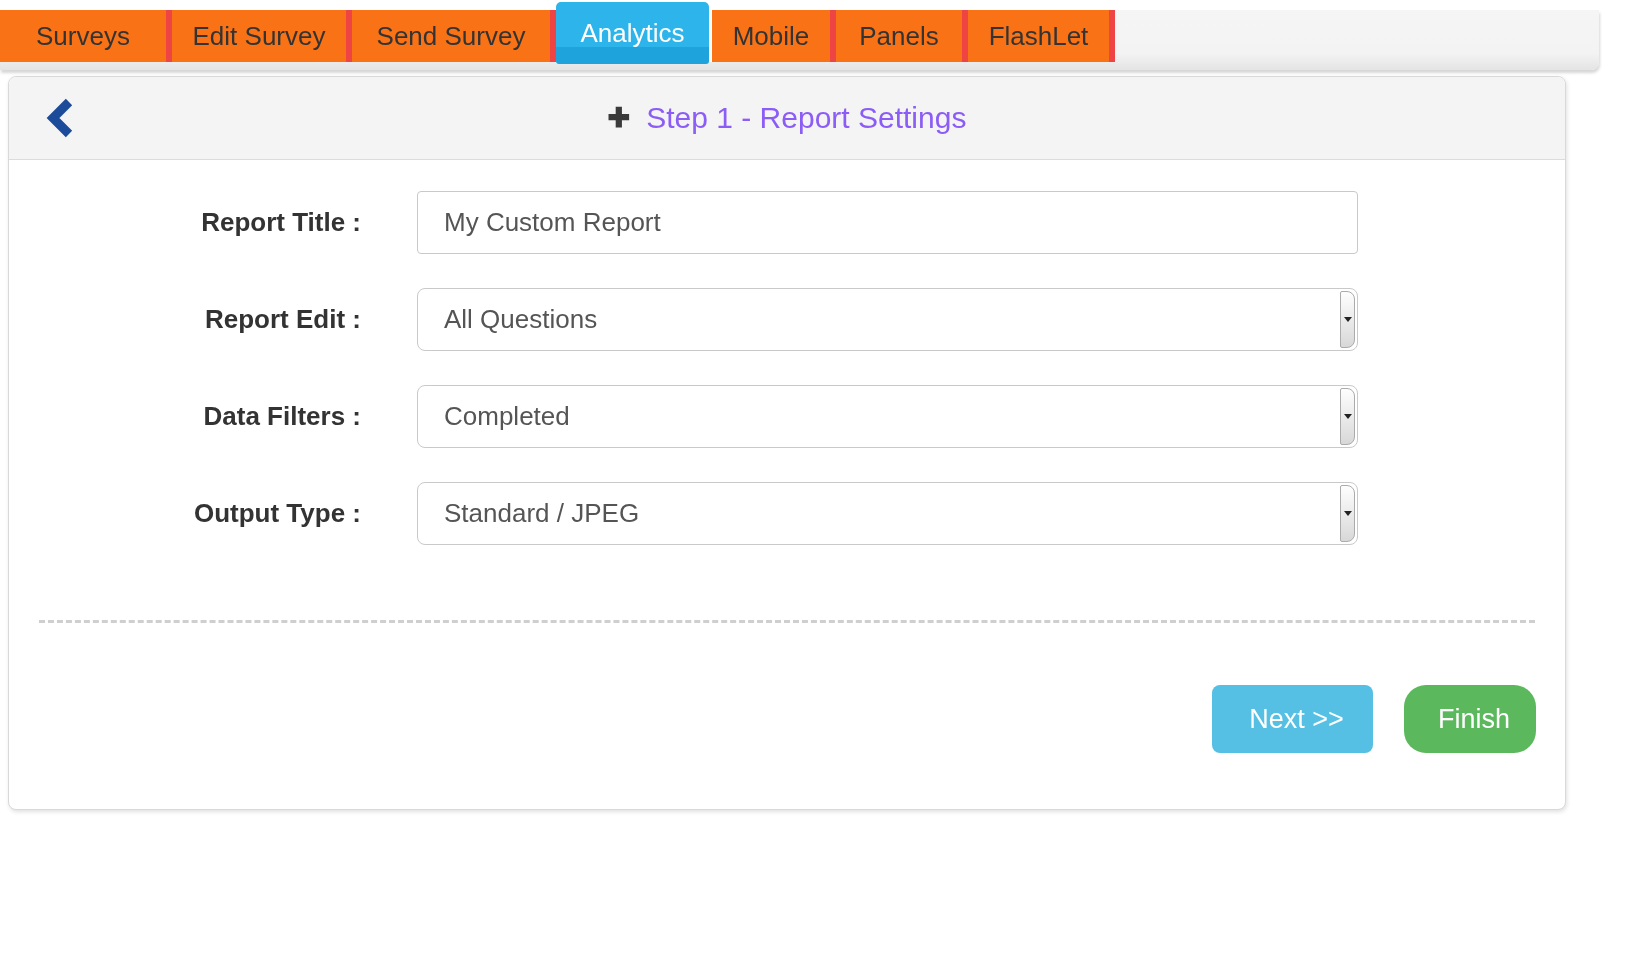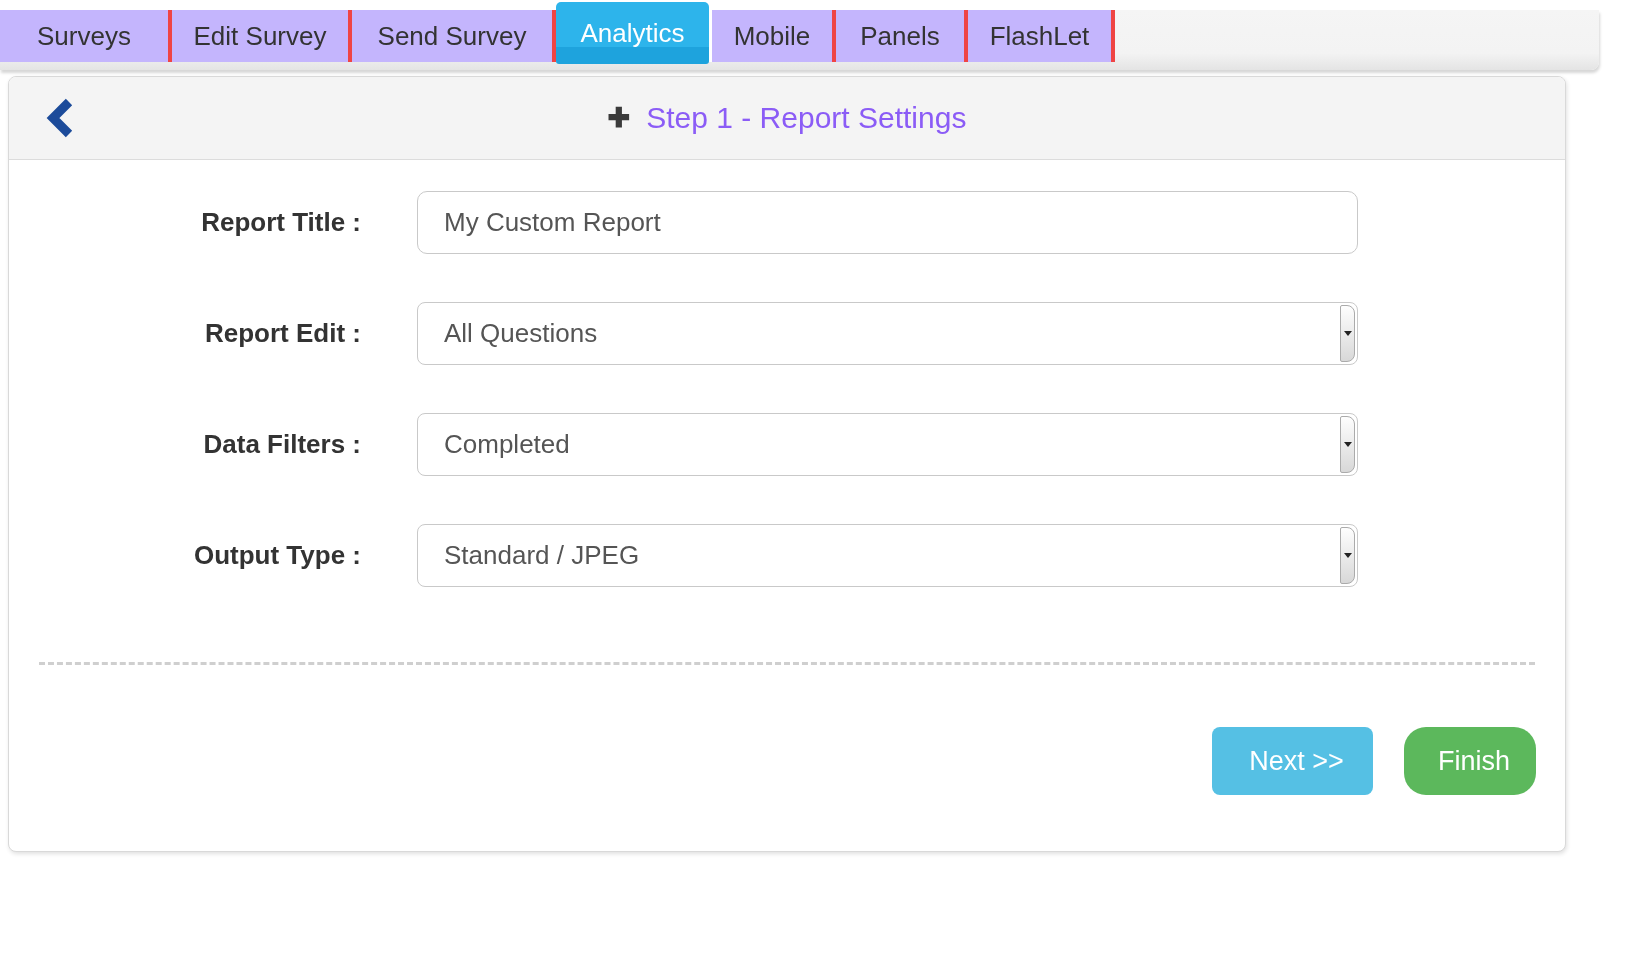--- a/index.html
+++ b/index.html
@@ -5,21 +5,21 @@
   * { margin:0; padding:0; box-sizing:border-box; }
   html,body { width:1626px; height:959px; background:#ffffff;
     font-family:"Liberation Sans", sans-serif; overflow:hidden; }
 
   
   .navbar { position:relative; width:1599px; height:70px; }
   .nav-base { position:absolute; left:0; top:10px; width:100%; height:60px;
     background:linear-gradient(180deg,#f5f5f5 0%,#f3f3f3 72%,#e4e4e4 100%);
     border-radius:0 0 8px 0; box-shadow:1px 3px 3px rgba(0,0,0,.16); }
   .tabs { position:absolute; top:10px; left:0; height:52px; display:flex; z-index:2; }
-  .tab { background:#c4b5fd; border-right:4px solid #ef4444; display:flex;
+  .tab { background:#f97316; border-right:6px solid #ef4444; display:flex;
     align-items:center; justify-content:center; font-size:26px; color:#333;
     cursor:pointer; white-space:nowrap; }
   .tab.after-active { border-left:3px solid #fff; }
   .tab.active { margin-top:-8px; height:62px; border-right:none;
     border-radius:5px 5px 3px 3px; color:#fff; z-index:3;
     background:linear-gradient(180deg,var(--c-tab-active,#2db4eb) 0%,var(--c-tab-active,#2db4eb) 72%,var(--c-tab-active-dark,#1ea3dd) 72%,var(--c-tab-active-dark,#1ea3dd) 100%); }
   .tab-filler { flex:1; background:#f4f4f4; }
 
   
   .card { margin:6px 0 0 8px; width:1558px; background:#fff;
@@ -30,25 +30,25 @@
     align-items:center; justify-content:center; }
   .back-btn { position:absolute; left:36px; top:50%; transform:translateY(-50%);
     background:none; border:none; cursor:pointer; color:var(--c-back-chevron,#1c4b9a);
     display:flex; align-items:center; }
   .title-wrap { display:flex; align-items:center; gap:16px; }
   .plus-icon { font-size:27px; font-weight:bold; color:#3a3a3a; }
   .page-title { font-size:30px; color:#8b5cf6; }
 
   
   .form { padding-top:31px; }
-  .form-row { display:flex; align-items:center; margin-bottom:48px; }
+  .form-row { display:flex; align-items:center; margin-bottom:34px; }
   .form-row:last-of-type { margin-bottom:0; }
   .form-label { width:352px; text-align:right; font-size:26px; font-weight:bold; color:#333; }
   .control { margin-left:56px; width:941px; }
-  .text-input { width:100%; height:63px; border:1px solid #c9c9c9; border-radius:10px;
+  .text-input { width:100%; height:63px; border:1px solid #c9c9c9; border-radius:4px;
     padding:0 26px; font-size:26px; color:#555; font-family:inherit; background:#fff; outline:none; }
   .select { position:relative; height:63px; border:1px solid #c9c9c9; border-radius:8px;
     background:#fff; display:flex; align-items:center; padding:0 44px 0 26px;
     font-size:26px; color:#555; cursor:pointer; }
   .select-btn { position:absolute; top:2px; right:2px; width:15px; height:calc(100% - 4px);
     background:linear-gradient(180deg,#fefefe,#d8d8d8); border:1px solid #ababab;
     border-radius:2px 8px 8px 2px; display:flex; align-items:center; justify-content:center; }
   .caret { width:0; height:0; border-left:4px solid transparent;
     border-right:4px solid transparent; border-top:5px solid #222; }
 

